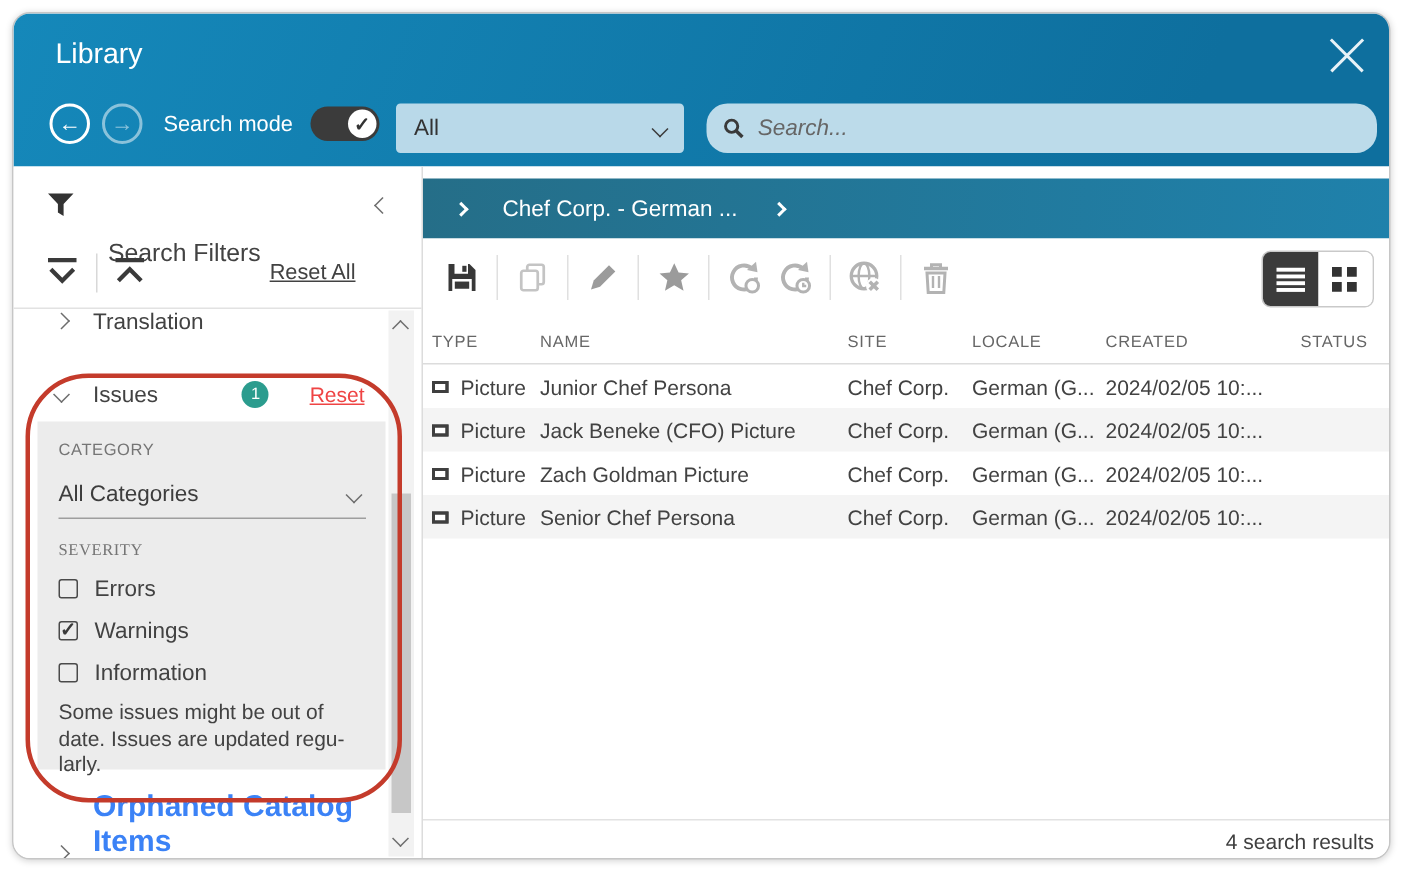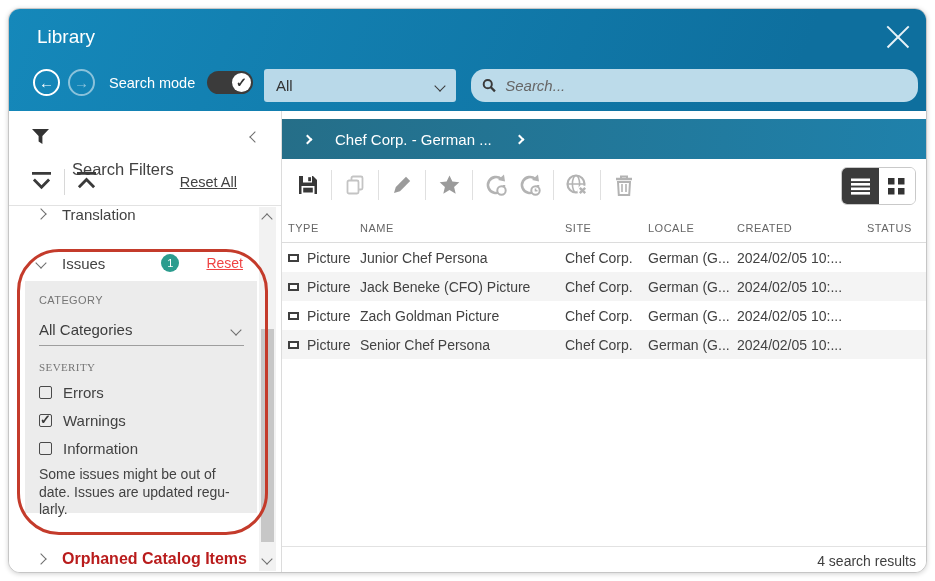--- a/index.html
+++ b/index.html
@@ -77,21 +77,21 @@
   .small-label { font-size:11px; color:#757575; letter-spacing:.4px; }
   .cat-select { display:flex; align-items:center; height:32px; margin-top:8px;
     border-bottom:1px solid #9e9e9e; font-size:15px; color:#3d3d3d; }
   .cat-select .chev { margin-left:auto; margin-right:4px; }
   .sev-label { margin-top:15px;font-family:Liberation Serif, serif; }
   .cbrow { display:flex; align-items:center; gap:11px; margin-top:11px; font-size:15px; color:#424242; }
   .checkbox { width:13px; height:13px; border:1.6px solid #4a4a4a; border-radius:2px; position:relative; flex:none; background:#ececec; }
   .checkbox.checked::after { content:"✓"; position:absolute; left:0px; top:-3px; font-size:13px;
     font-weight:bold; color:#3a3a3a; }
   .issues-note { margin-top:9px; font-size:14px; color:#424242; line-height:17.5px; }
-  .row-orphaned { position:absolute; left:0; top:338px; width:100%; font-weight:bold; color:#b91c1c; font-size:16px; }
+  .row-orphaned { position:absolute; left:0; top:338px; width:100%; font-weight:bold; color:#3b82f6; font-size:20px;align-items:flex-end; }
 
   .sb-scrollbar { position:absolute; right:5px; top:96px; bottom:3px; width:17px; background:#f2f2f2; }
   .sb-scrollbar .arr { position:absolute; left:4px; }
   .sb-scrollbar .arr.up { top:8px; }
   .sb-scrollbar .arr.dn { bottom:8px; }
   .sb-thumb { position:absolute; left:2px; top:122px; width:13px; height:213px; background:#c7c7c7; }
 
   
   .annotation { position:absolute; left:8px; top:240px; width:251px; height:286px;
     border:3.6px solid #c43b2b; border-radius:42px; pointer-events:none; z-index:50; }

